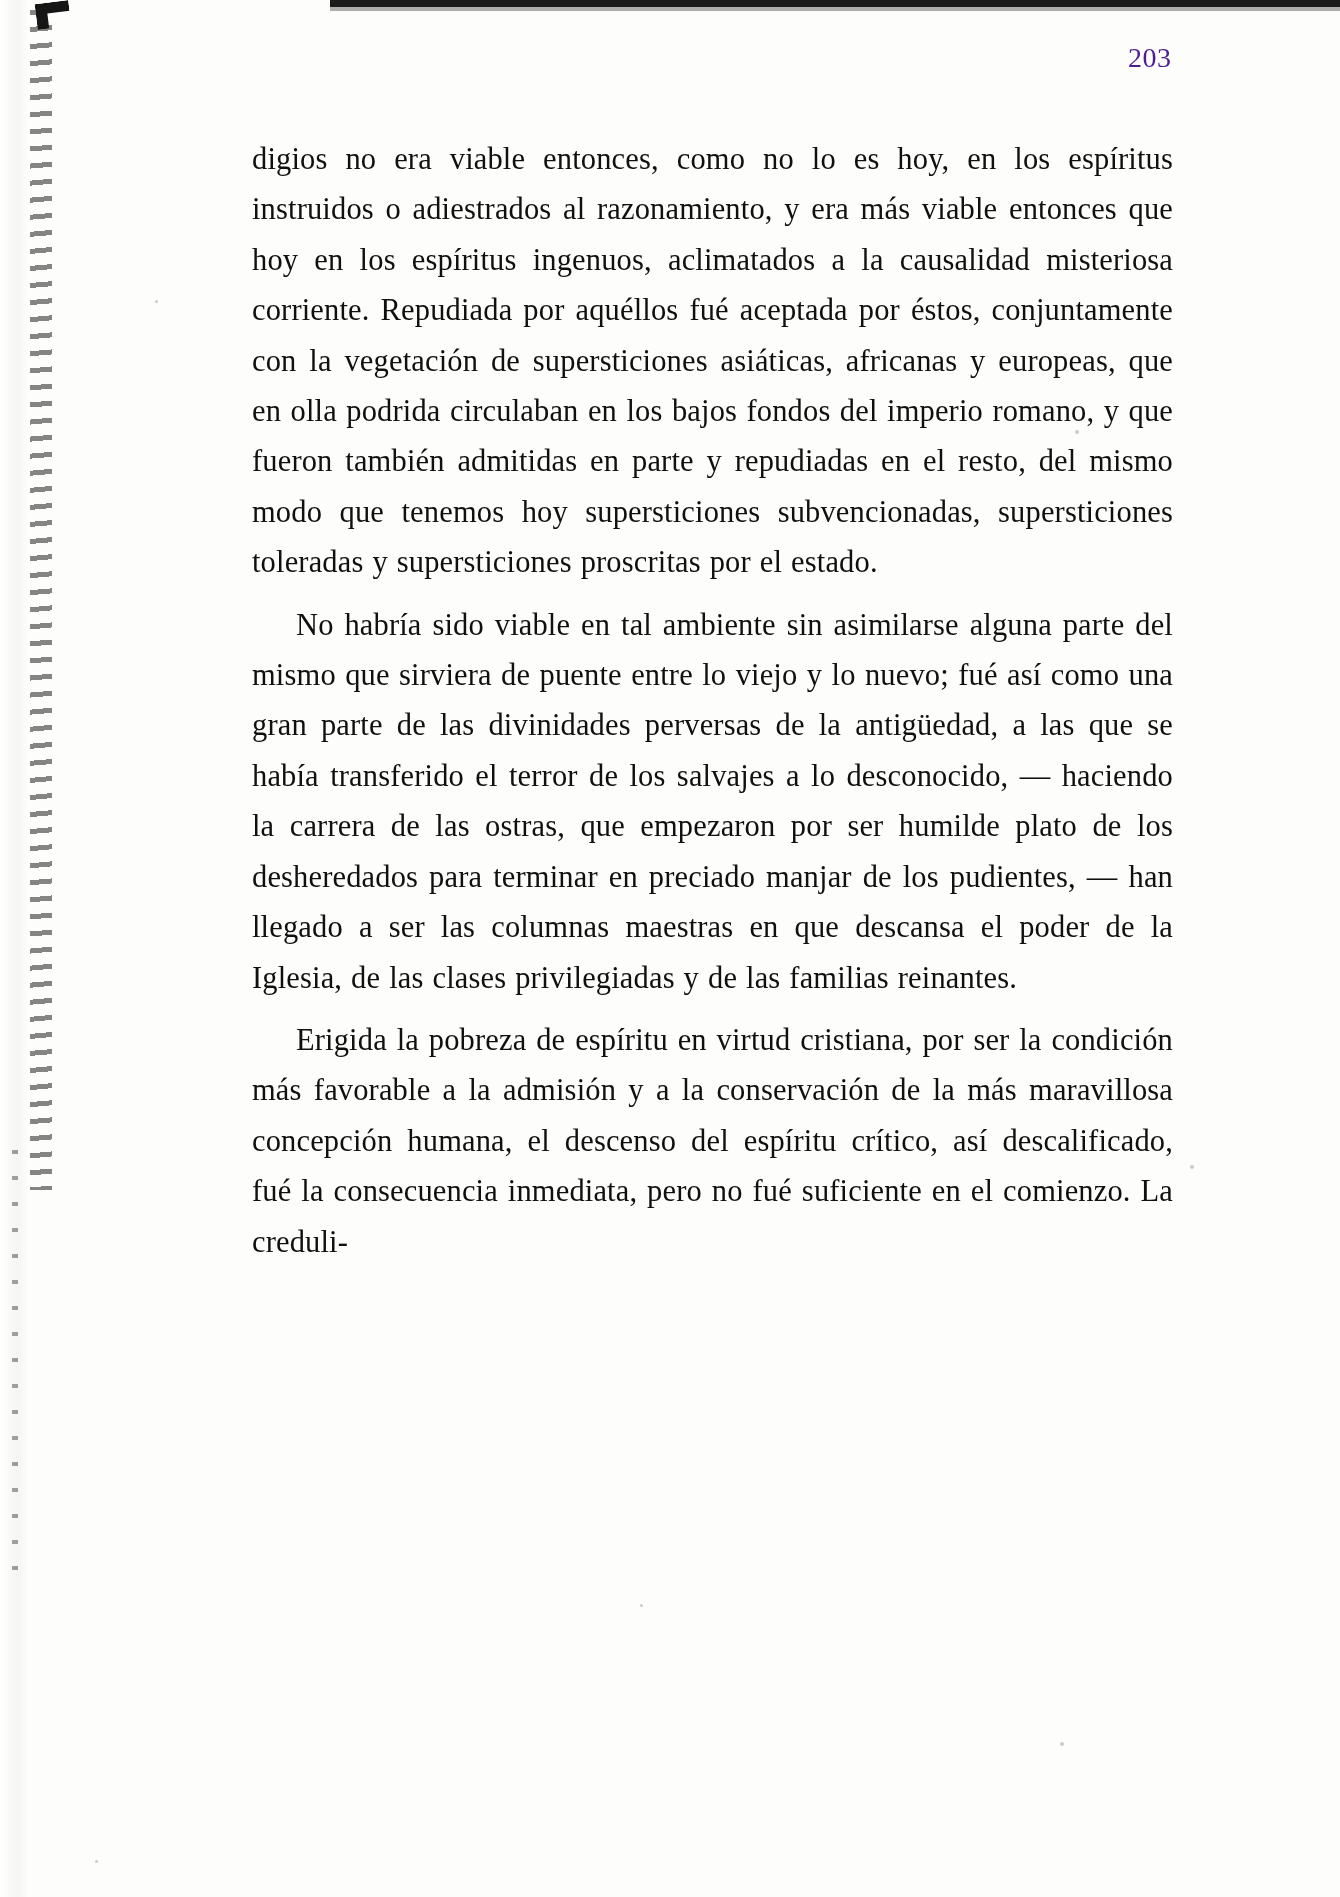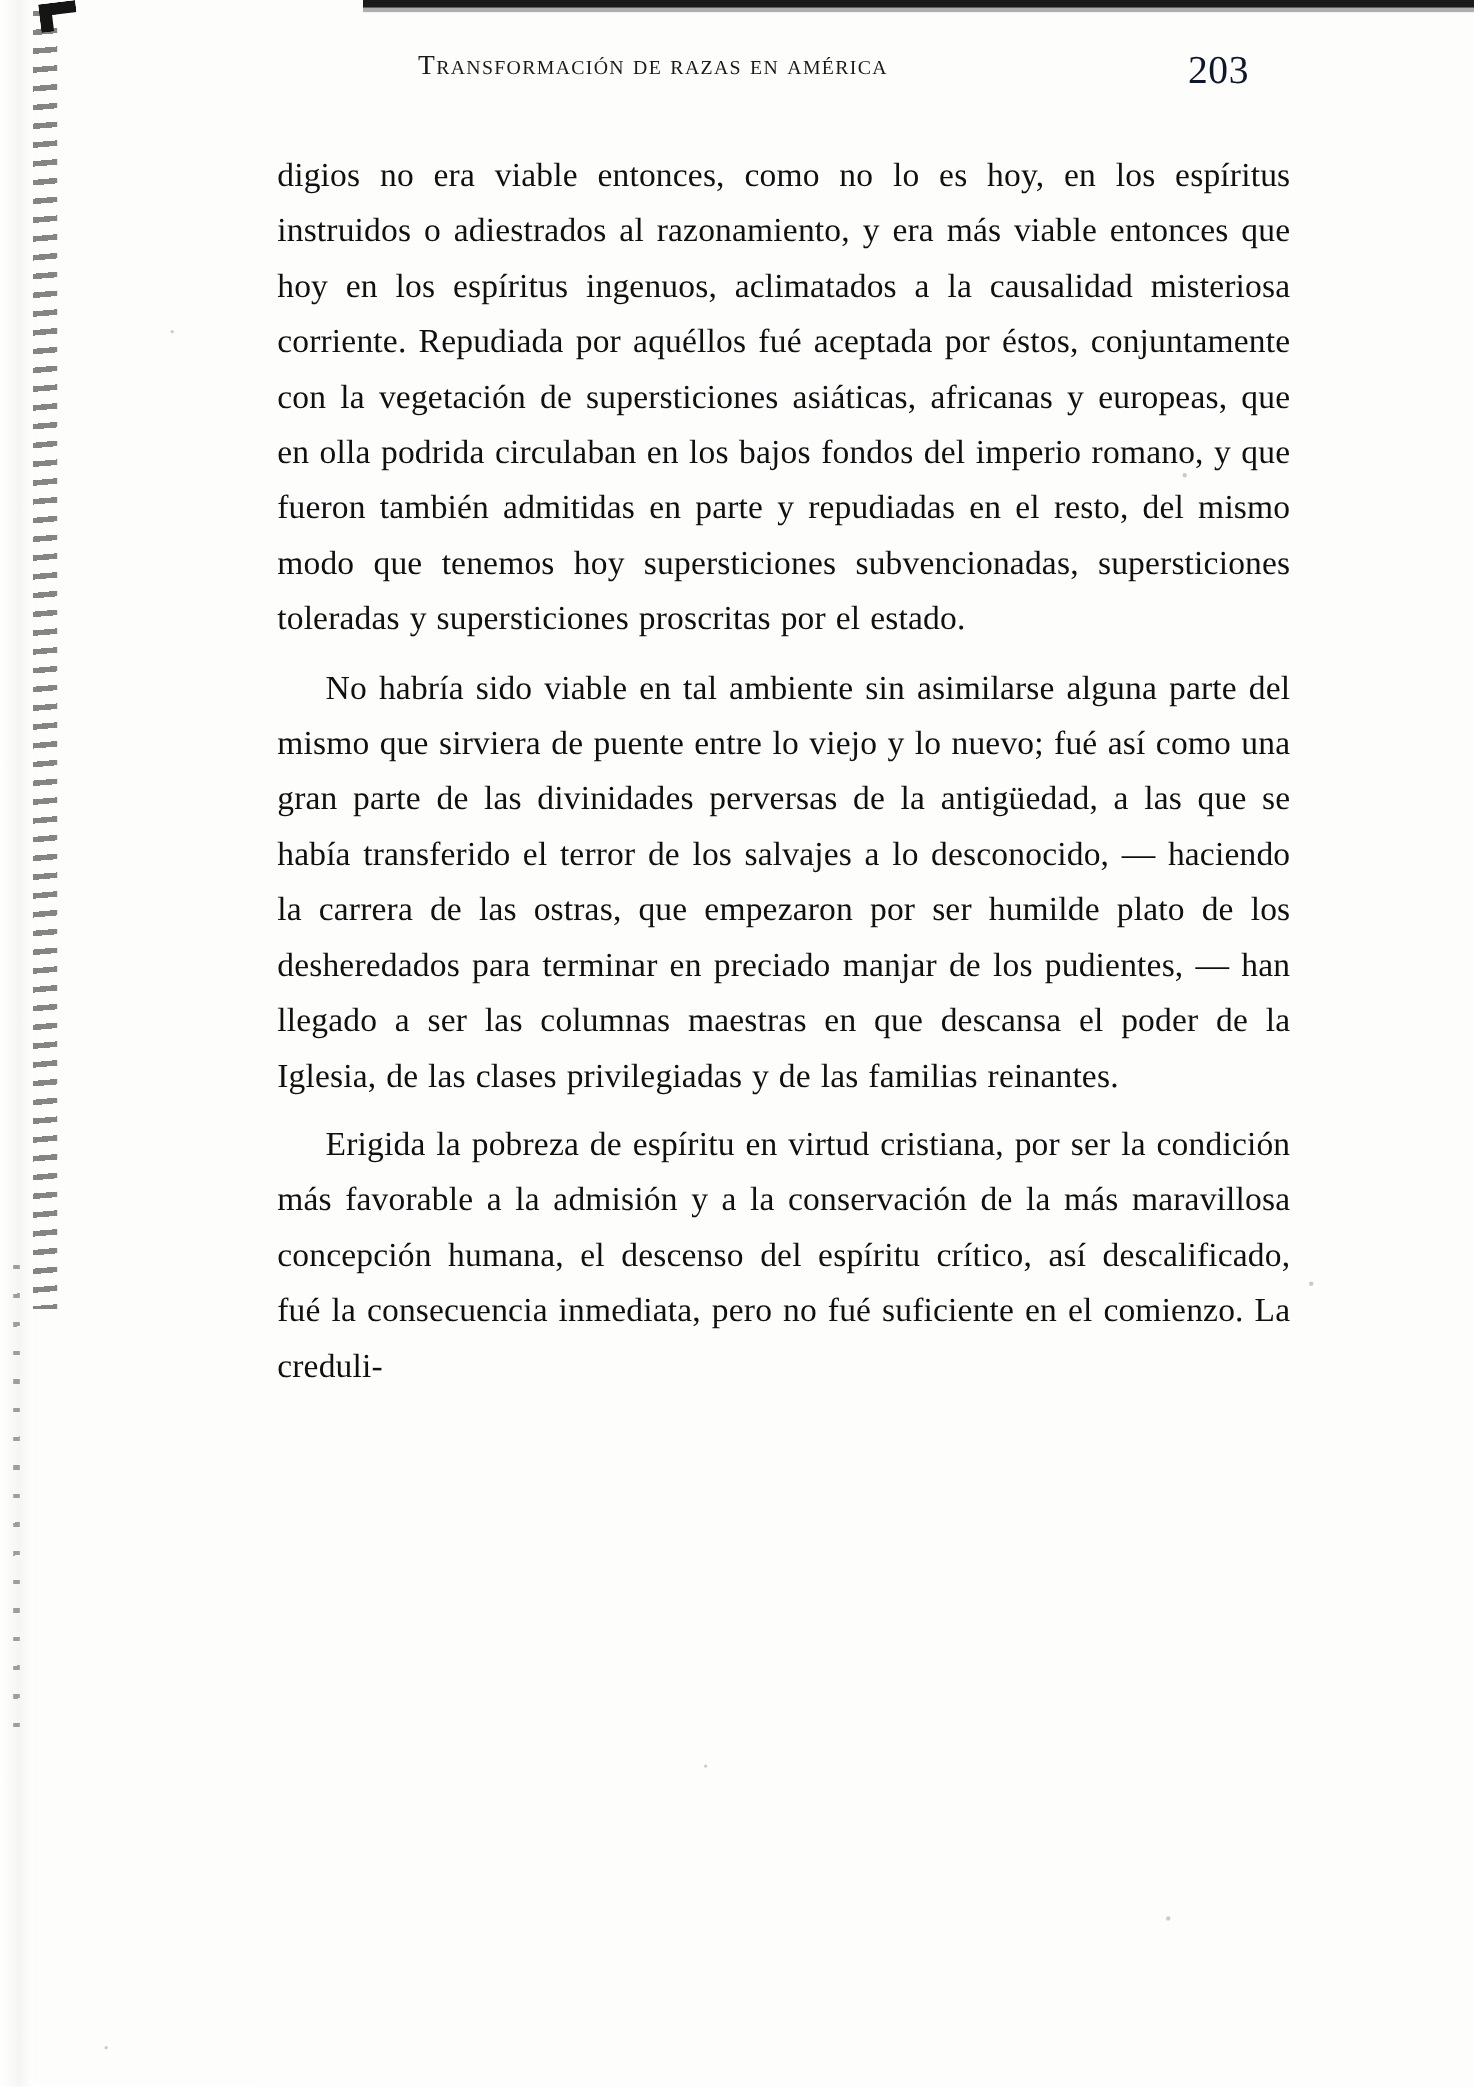--- a/index.html
+++ b/index.html
@@ -110,24 +110,24 @@
     font-size: 25px;
     letter-spacing: 1.2px;
     font-variant: small-caps;
     text-transform: lowercase;
     white-space: nowrap;
     color: #1a1a1a;
   }
   .running-head-title::first-letter { text-transform: uppercase; }
   .page-number {
     position: absolute;
-    left: 1080px;
+    left: 1128px;
     top: -4px;
-    font-size: 36px;
-    color: #0f172a;
+    font-size: 28px;
+    color: #4c1d95;
     letter-spacing: 0.5px;
   }
 
   
   .text-column {
     position: absolute;
     left: 240px;
     top: 122px;
     width: 945px;
   }
@@ -159,21 +159,20 @@
 <div class="page">
 
   <div class="scan-top-bar"></div>
   <div class="scan-top-bar2"></div>
   <div class="scan-left-gutter"></div>
   <div class="binding-speckle"></div>
   <div class="binding-thin"></div>
   <div class="corner-mark"></div>
 
   <div class="running-head">
-    <div class="running-head-title">Transformación de razas en América</div>
     <div class="page-number">203</div>
   </div>
 
   <div class="text-column">
     <p class="para">digios no era viable entonces, como no lo es hoy, en los espíritus instruidos o adiestrados al razonamiento, y era más viable entonces que hoy en los espíritus ingenuos, aclimatados a la causalidad misteriosa corriente. Repudiada por aquéllos fué aceptada por éstos, conjuntamente con la vegetación de supersticiones asiáticas, africanas y europeas, que en olla podrida circulaban en los bajos fondos del imperio romano, y que fueron también admitidas en parte y repudiadas en el resto, del mismo modo que tenemos hoy supersticiones subvencionadas, supersticiones toleradas y supersticiones proscritas por el estado.</p>
     <p class="para indent">No habría sido viable en tal ambiente sin asimilarse alguna parte del mismo que sirviera de puente entre lo viejo y lo nuevo; fué así como una gran parte de las divinidades perversas de la antigüedad, a las que se había transferido el terror de los salvajes a lo desconocido, — haciendo la carrera de las ostras, que empezaron por ser humilde plato de los desheredados para terminar en preciado manjar de los pudientes, — han llegado a ser las columnas maestras en que descansa el poder de la Iglesia, de las clases privilegiadas y de las familias reinantes.</p>
     <p class="para indent">Erigida la pobreza de espíritu en virtud cristiana, por ser la condición más favorable a la admisión y a la conservación de la más maravillosa concepción humana, el descenso del espíritu crítico, así descalificado, fué la consecuencia inmediata, pero no fué suficiente en el comienzo. La creduli-</p>
   </div>
 
   <div class="speck" style="left:1075px; top:430px; width:4px; height:4px;"></div>

